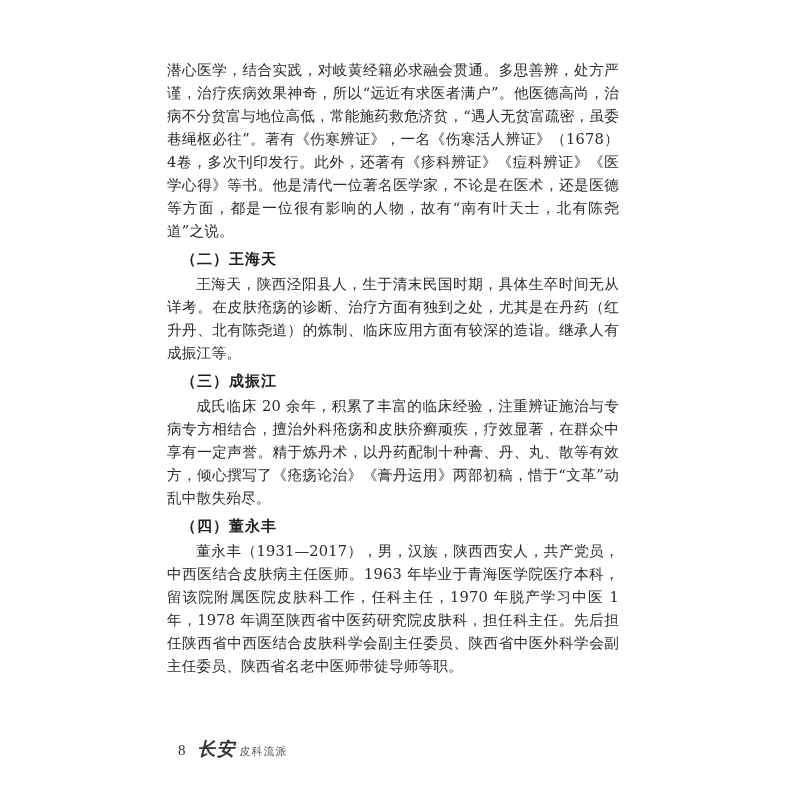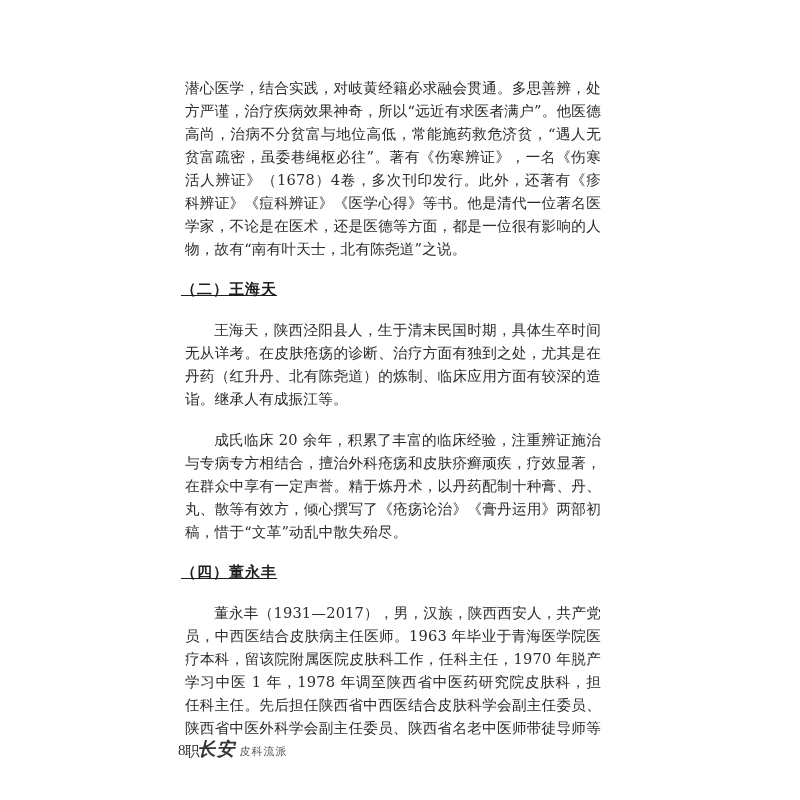--- a/index.html
+++ b/index.html
@@ -15,39 +15,38 @@
       font-family: "DejaVu Serif", "Liberation Serif", serif;
       color: #2b2b2b;
     }
     .page {
       position: absolute;
       left: 167px;
       top: 58px;
       width: 452px;
     }
     .para {
-      margin: 18px;
+      margin: 0;
       font-size: 14.6px;
       line-height: 23px;
       text-align: justify;
       text-justify: inter-character;
       letter-spacing: 0.2px;
     }
     .para.indent {
       text-indent: 2em;
     }
     .heading {
       margin: 6px 0 2px 0;
       padding-left: 14px;
       font-size: 15px;
       line-height: 22px;
       font-weight: bold;
       color: #1e1e1e;
       letter-spacing: 1px;
-      text-decoration: underline;
     }
     .footer {
       position: absolute;
       left: 178px;
       top: 737px;
       display: flex;
       align-items: baseline;
       gap: 12px;
       color: #333;
     }
@@ -71,20 +70,21 @@
 </head>
 <body>
 
 <div class="page">
 
   <p class="para">潜心医学，结合实践，对岐黄经籍必求融会贯通。多思善辨，处方严谨，治疗疾病效果神奇，所以“远近有求医者满户”。他医德高尚，治病不分贫富与地位高低，常能施药救危济贫，“遇人无贫富疏密，虽委巷绳枢必往”。著有《伤寒辨证》，一名《伤寒活人辨证》（1678）4卷，多次刊印发行。此外，还著有《疹科辨证》《痘科辨证》《医学心得》等书。他是清代一位著名医学家，不论是在医术，还是医德等方面，都是一位很有影响的人物，故有“南有叶天士，北有陈尧道”之说。</p>
 
   <h3 class="heading">（二）王海天</h3>
   <p class="para indent">王海天，陕西泾阳县人，生于清末民国时期，具体生卒时间无从详考。在皮肤疮疡的诊断、治疗方面有独到之处，尤其是在丹药（红升丹、北有陈尧道）的炼制、临床应用方面有较深的造诣。继承人有成振江等。</p>
 
+  <h3 class="heading">（三）成振江</h3>
   <p class="para indent">成氏临床 20 余年，积累了丰富的临床经验，注重辨证施治与专病专方相结合，擅治外科疮疡和皮肤疥癣顽疾，疗效显著，在群众中享有一定声誉。精于炼丹术，以丹药配制十种膏、丹、丸、散等有效方，倾心撰写了《疮疡论治》《膏丹运用》两部初稿，惜于“文革”动乱中散失殆尽。</p>
 
   <h3 class="heading">（四）董永丰</h3>
   <p class="para indent">董永丰（1931—2017），男，汉族，陕西西安人，共产党员，中西医结合皮肤病主任医师。1963 年毕业于青海医学院医疗本科，留该院附属医院皮肤科工作，任科主任，1970 年脱产学习中医 1 年，1978 年调至陕西省中医药研究院皮肤科，担任科主任。先后担任陕西省中西医结合皮肤科学会副主任委员、陕西省中医外科学会副主任委员、陕西省名老中医师带徒导师等职。</p>
 
 </div>
 
 <div class="footer">
   <span class="page-num">8</span>
   <span class="book-title-main">长安</span>

